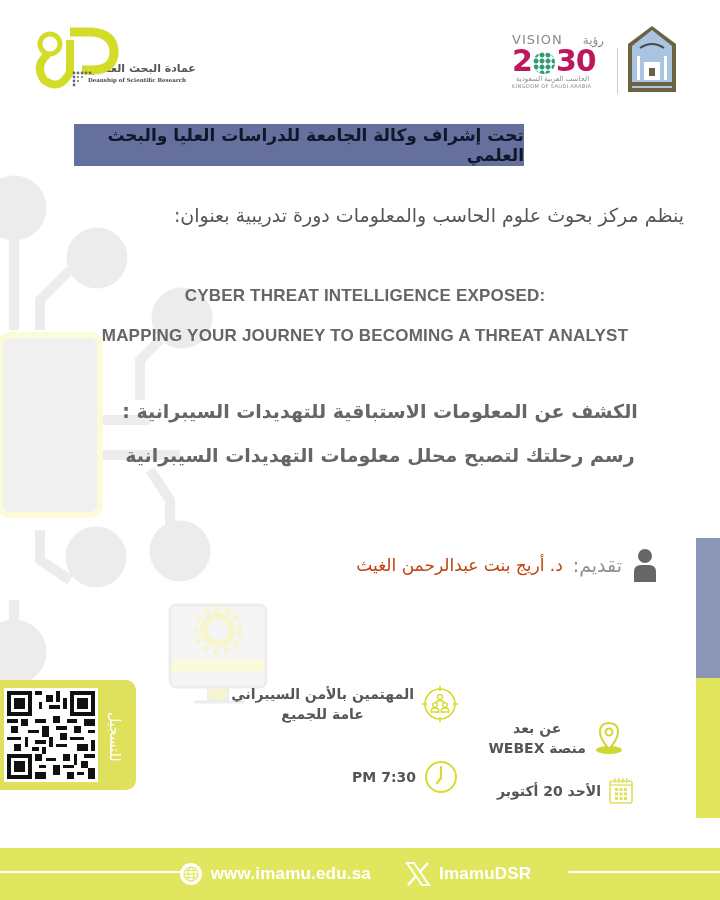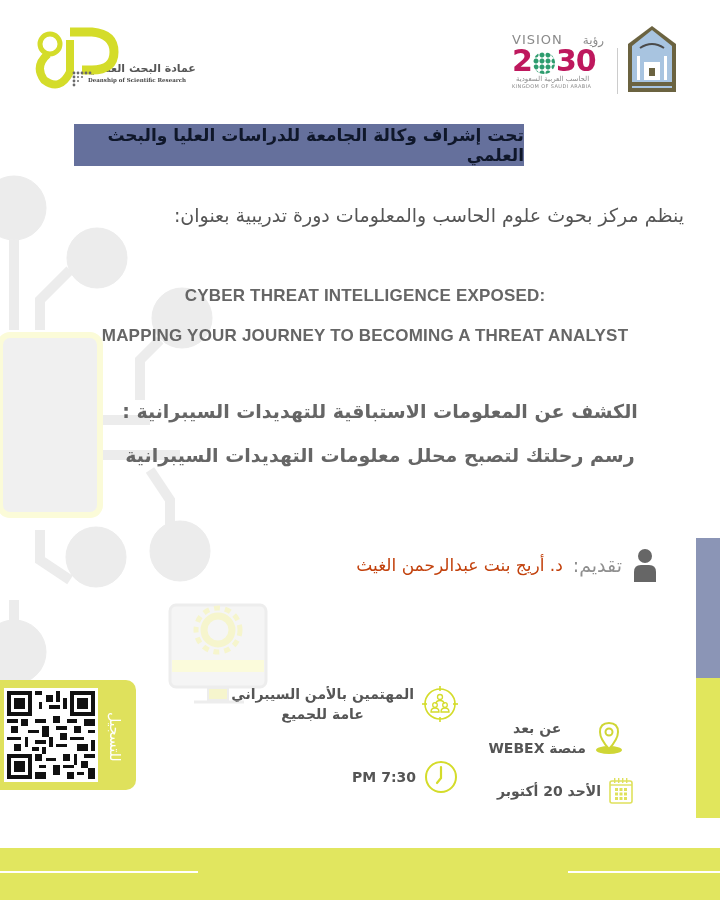--- a/index.html
+++ b/index.html
@@ -260,13 +260,31 @@
   <svg class="ic" width="34" height="34" viewBox="0 0 34 34">
     <circle cx="17" cy="17" r="15" fill="#fff" stroke="#d4dc2a" stroke-width="2"></circle>
     <path d="M17 7 V18 L13 23" fill="none" stroke="#d4dc2a" stroke-width="2.2" stroke-linecap="round"></path>
   </svg>
   <div class="txt">PM 7:30</div>
 </div>
 
 <div class="footer">
   <div class="line left"></div>
   <div class="line right"></div>
+  <div class="footer-content">
+    <svg width="24" height="24" viewBox="0 0 24 24">
+      <circle cx="12" cy="12" r="11" fill="#fff"></circle>
+      <circle cx="12" cy="12" r="7" fill="none" stroke="#e1e65f" stroke-width="1.2"></circle>
+      <ellipse cx="12" cy="12" rx="3" ry="7" fill="none" stroke="#e1e65f" stroke-width="1.2"></ellipse>
+      <line x1="5" y1="12" x2="19" y2="12" stroke="#e1e65f" stroke-width="1.2"></line>
+      <line x1="6" y1="8.5" x2="18" y2="8.5" stroke="#e1e65f" stroke-width="1"></line>
+      <line x1="6" y1="15.5" x2="18" y2="15.5" stroke="#e1e65f" stroke-width="1"></line>
+    </svg>
+    <a class="txt">www.imamu.edu.sa</a>
+    <div class="footer-gap"></div>
+    <svg width="26" height="26" viewBox="0 0 26 26">
+      <path d="M2 2 H9 L24 24 H17 Z" fill="none" stroke="#fff" stroke-width="2"></path>
+      <line x1="23" y1="2" x2="14.5" y2="11.5" stroke="#fff" stroke-width="2.4"></line>
+      <line x1="3" y1="24" x2="11.5" y2="14.5" stroke="#fff" stroke-width="2.4"></line>
+    </svg>
+    <a class="txt">ImamuDSR</a>
+  </div>
 </div>
 
 </body></html>

